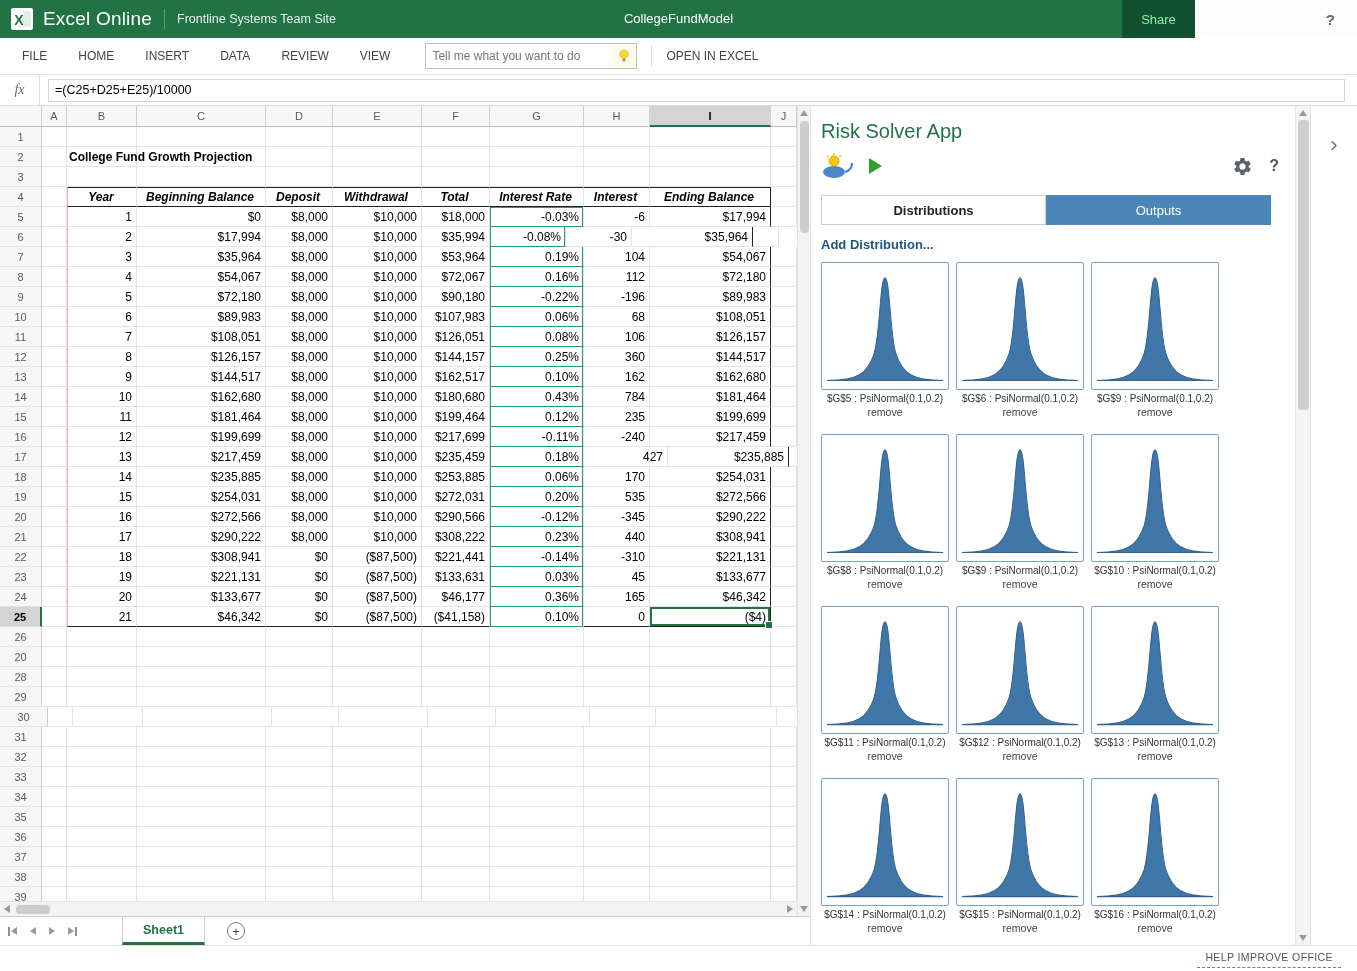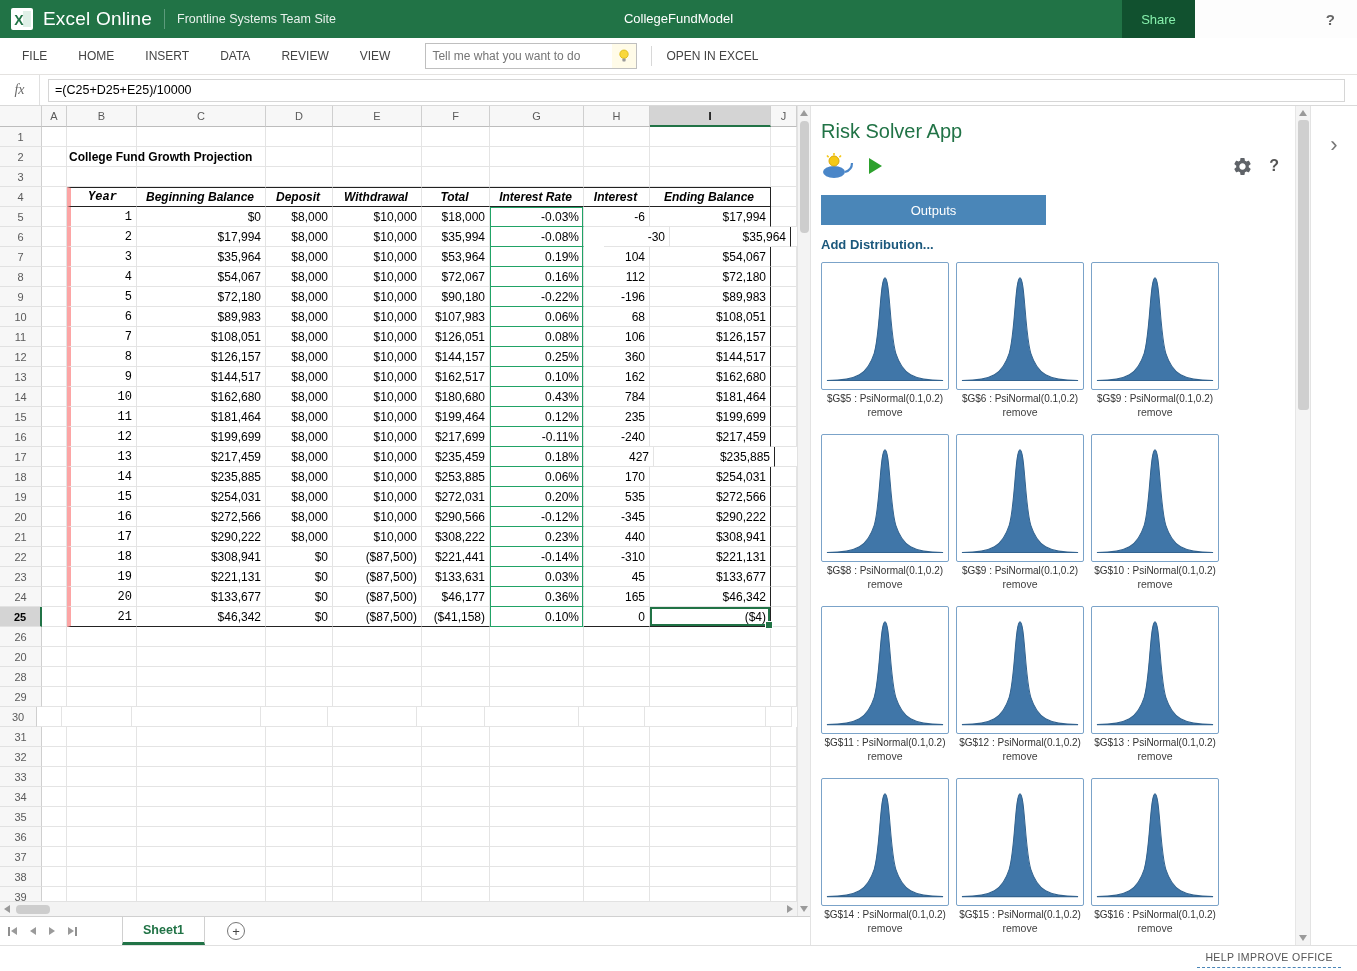--- a/index.html
+++ b/index.html
@@ -44,21 +44,21 @@
   .colh.selh { background:#d4d4d4; color:#000; font-weight:bold; border-bottom:2px solid var(--green,#217346); }
 
   
   .grid { flex:1; overflow:hidden; background:#fff; }
   .grow { display:flex; height:20px; }
   .gut { height:20px; background:#f7f7f7; border-right:1px solid #cfcfcf; border-bottom:1px solid #e2e2e2; font-size:11px; color:#5a5a5a; display:flex; align-items:center; justify-content:center; flex:0 0 auto; cursor:pointer; }
   .gut.selg { background:#d4d4d4; color:#000; font-weight:bold; border-right:2px solid var(--green,#217346); }
   .cell { height:20px; border-right:1px solid #e4e4e4; border-bottom:1px solid #e4e4e4; font-size:12px; color:#000; display:flex; align-items:center; justify-content:flex-end; padding:0 4px 0 2px; overflow:hidden; flex:0 0 auto; white-space:nowrap; cursor:cell; }
   .cell.ctitle { font-weight:bold; font-size:12px; justify-content:flex-start; overflow:visible; position:relative; z-index:3; }
   .cell.th { font-weight:bold; font-style:italic; justify-content:center; border-top:1px solid #222; border-bottom:1px solid #222; }
-  .cell.bl { border-left:4px solid #fca5a5;font-family:Liberation Mono, monospace; }
+  .cell.bl { border-left:1px solid #fca5a5; }
   .cell.brd { border-right:1px solid #222; }
   .cell.bb { border-bottom:1px solid #222; }
   .cell.gcell { box-shadow: inset 1px 0 0 var(--range-green,#21a366), inset -1px 0 0 var(--range-green,#21a366); border-bottom-color:var(--range-green,#21a366); }
   .cell.gfirst { box-shadow: inset 1px 0 0 var(--range-green,#21a366), inset -1px 0 0 var(--range-green,#21a366), inset 0 1px 0 var(--range-green,#21a366); }
   .cell.selcell { box-shadow: inset 0 0 0 2px var(--green,#217346); position:relative; overflow:visible; }
   .cell.selcell::after { content:""; position:absolute; width:6px; height:6px; background:var(--green,#217346); border:1px solid #fff; right:-3px; bottom:-3px; z-index:4; }
 
   
   .vscroll { width:13px; background:#f3f3f3; border-left:1px solid #e2e2e2; display:flex; flex-direction:column; align-items:center; padding:4px 0; }
   .hscroll { height:15px; background:#f3f3f3; border-top:1px solid #e2e2e2; display:flex; align-items:center; padding:0 4px; }
@@ -243,22 +243,22 @@
               <div class="cell" style="width: 26px;"></div>
             </div>
             <div class="grow">
               <div class="gut" style="width: 42px;">6</div>
               <div class="cell" style="width: 25px;"></div>
               <div class="cell td bl" style="width: 70px;">2</div>
               <div class="cell td" style="width: 129px;">$17,994</div>
               <div class="cell td" style="width: 67px;">$8,000</div>
               <div class="cell td" style="width: 89px;">$10,000</div>
               <div class="cell td" style="width: 68px;">$35,994</div>
-              <div class="cell td gcell" style="width: 94px;">-0.08%</div>
-              <div class="cell td" style="width: 66px; margin-left: 20px;">-30</div>
+              <div class="cell td gcell" style="width: 76px;">-0.08%</div>
+              <div class="cell td" style="width: 66px;">-30</div>
               <div class="cell td brd" style="width: 121px;">$35,964</div>
               <div class="cell" style="width: 26px;"></div>
             </div>
             <div class="grow">
               <div class="gut" style="width: 42px;">7</div>
               <div class="cell" style="width: 25px;"></div>
               <div class="cell td bl" style="width: 70px;">3</div>
               <div class="cell td" style="width: 129px;">$35,964</div>
               <div class="cell td" style="width: 67px;">$8,000</div>
               <div class="cell td" style="width: 89px;">$10,000</div>
@@ -387,21 +387,21 @@
             </div>
             <div class="grow">
               <div class="gut" style="width: 42px;">17</div>
               <div class="cell" style="width: 25px;"></div>
               <div class="cell td bl" style="width: 70px;">13</div>
               <div class="cell td" style="width: 129px;">$217,459</div>
               <div class="cell td" style="width: 67px;">$8,000</div>
               <div class="cell td" style="width: 89px;">$10,000</div>
               <div class="cell td" style="width: 68px;">$235,459</div>
               <div class="cell td gcell" style="width: 94px;">0.18%</div>
-              <div class="cell td" style="width: 70px;">427</div>
+              <div class="cell td" style="width: 84px;">427</div>
               <div class="cell td brd" style="width: 121px;">$235,885</div>
               <div class="cell" style="width: 26px;"></div>
             </div>
             <div class="grow">
               <div class="gut" style="width: 42px;">18</div>
               <div class="cell" style="width: 25px;"></div>
               <div class="cell td bl" style="width: 70px;">14</div>
               <div class="cell td" style="width: 129px;">$235,885</div>
               <div class="cell td" style="width: 67px;">$8,000</div>
               <div class="cell td" style="width: 89px;">$10,000</div>
@@ -548,21 +548,21 @@
               <div class="cell" style="width: 129px;"></div>
               <div class="cell" style="width: 67px;"></div>
               <div class="cell" style="width: 89px;"></div>
               <div class="cell" style="width: 68px;"></div>
               <div class="cell" style="width: 94px;"></div>
               <div class="cell" style="width: 66px;"></div>
               <div class="cell" style="width: 121px;"></div>
               <div class="cell" style="width: 26px;"></div>
             </div>
             <div class="grow">
-              <div class="gut" style="width: 37px;">30</div>
+              <div class="gut" style="width: 48px;">30</div>
               <div class="cell" style="width: 25px;"></div>
               <div class="cell" style="width: 70px;"></div>
               <div class="cell" style="width: 129px;"></div>
               <div class="cell" style="width: 67px;"></div>
               <div class="cell" style="width: 89px;"></div>
               <div class="cell" style="width: 68px;"></div>
               <div class="cell" style="width: 94px;"></div>
               <div class="cell" style="width: 66px;"></div>
               <div class="cell" style="width: 121px;"></div>
               <div class="cell" style="width: 26px;"></div>
@@ -732,20 +732,21 @@
         <span class="play-btn"></span>
         <span class="flex1"></span>
         <span class="gear-btn">
           <svg width="21" height="21" viewBox="0 0 24 24" fill="#5f6368">
             <path d="M19.14 12.94c.04-.3.06-.61.06-.94 0-.32-.02-.64-.07-.94l2.03-1.58a.49.49 0 0 0 .12-.61l-1.92-3.32a.49.49 0 0 0-.59-.22l-2.39.96c-.5-.38-1.03-.7-1.62-.94l-.36-2.54a.48.48 0 0 0-.48-.41h-3.84c-.24 0-.43.17-.47.41l-.36 2.54c-.59.24-1.13.57-1.62.94l-2.39-.96a.49.49 0 0 0-.59.22L2.74 8.87c-.12.21-.08.47.12.61l2.03 1.58c-.05.3-.09.63-.09.94s.02.64.07.94l-2.03 1.58a.49.49 0 0 0-.12.61l1.92 3.32c.12.22.37.29.59.22l2.39-.96c.5.38 1.03.7 1.62.94l.36 2.54c.05.24.24.41.48.41h3.84c.24 0 .44-.17.47-.41l.36-2.54c.59-.24 1.13-.56 1.62-.94l2.39.96c.22.08.47 0 .59-.22l1.92-3.32c.12-.22.07-.47-.12-.61l-2.01-1.58zM12 15.6A3.61 3.61 0 0 1 8.4 12c0-1.98 1.62-3.6 3.6-3.6s3.6 1.62 3.6 3.6-1.62 3.6-3.6 3.6z"></path>
           </svg>
         </span>
         <span class="panel-help">?</span>
       </div>
       <div class="ptabs">
+        <div class="ptab active">Distributions</div>
         <div class="ptab blue">Outputs</div>
       </div>
       <div class="add-dist">Add Distribution...</div>
       <div class="dist-grid" id="dist-grid">
   <div class="dist-card">
     <div class="dist-chart">
       <svg viewBox="0 0 128 120" preserveAspectRatio="none">
         <path d="M5 112 C 36 112, 46 106, 53 86 C 59 68, 59 14, 64 14 C 69 14, 69 68, 75 86 C 82 106, 92 112, 123 112 Z"></path>
       </svg>
     </div>

